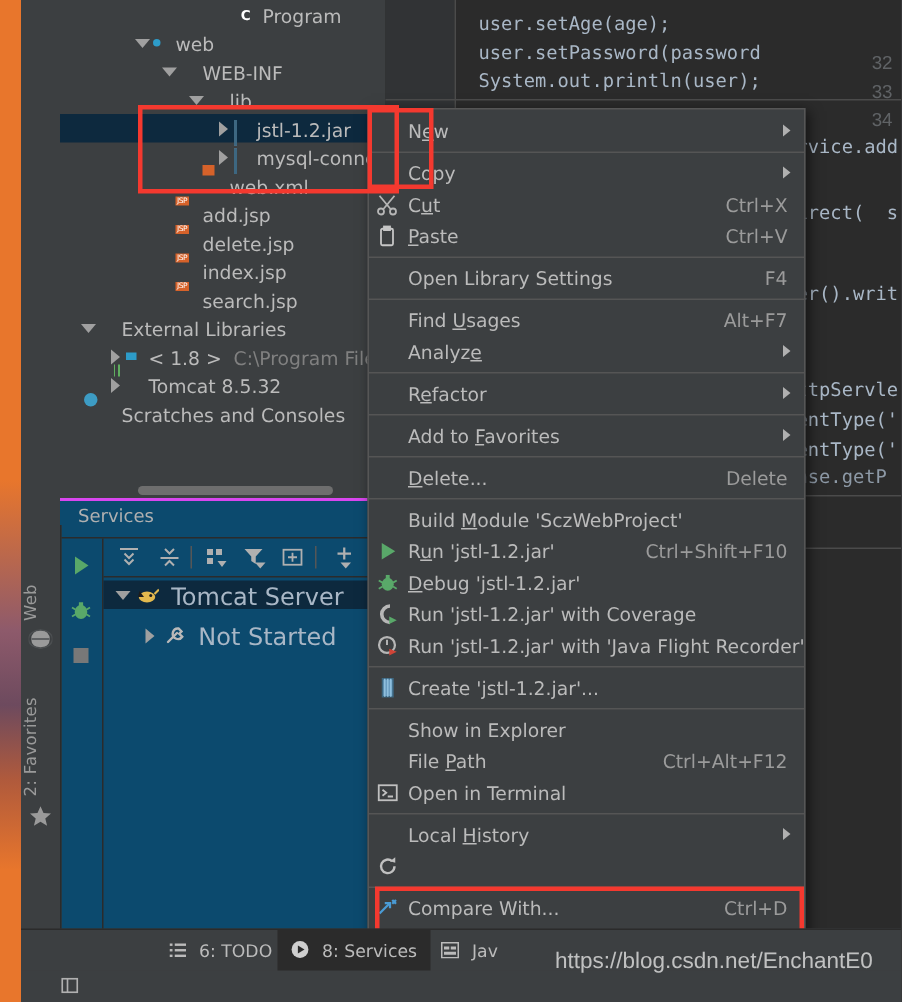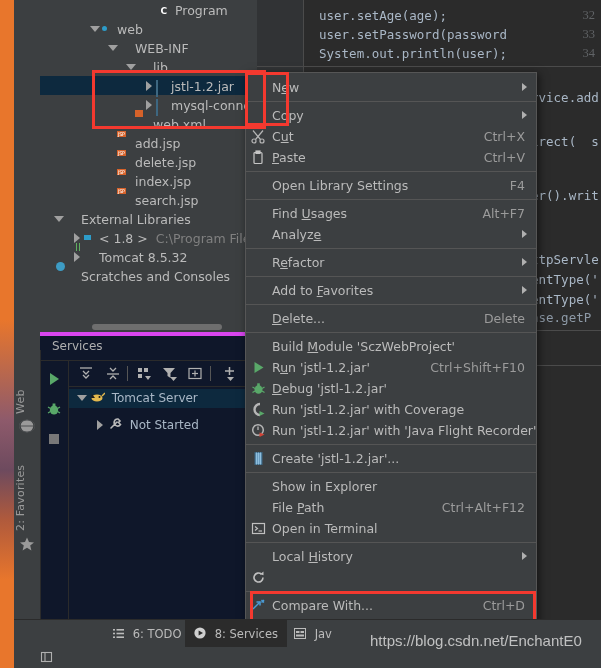--- a/index.html
+++ b/index.html
@@ -84,21 +84,21 @@
     background: #3c3f41;
   }
   .tree-hscroll i {
     position: absolute; left: 52px; top: 2px; width: 130px; height: 6px;
     background: #6e6e6e; border-radius: 3px; display:block;
   }
 
   
   .services {
     position: absolute; left: 40px; top: 332px; width: 216px; height: 287px;
-    background: #0f172a; border-top: 4px solid #d946ef;
+    background: #0c4a6e; border-top: 2px solid #d946ef;
   }
   .services-title {
     position: absolute; left: 12px; top: 3px;
     color: #b0b0b0; font-size: 12px;
   }
   .services-sep {
     position:absolute; left:0; top: 24px; width: 216px; height:1px; background:#2b2b2b;
   }
   .services-left-rail {
     position: absolute; left: 0; top: 25px; width: 28px; height: 262px;
@@ -107,36 +107,36 @@
   .rail-btn { position: absolute; left: 6px; width: 16px; height: 16px; }
   .services-toolbar {
     position: absolute; left: 29px; top: 25px; width: 187px; height: 25px;
     border-bottom: 1px solid #2b2b2b;
   }
   .tb-ic { position: absolute; top: 4px; width: 18px; height: 17px; }
   .tb-div { position: absolute; top: 5px; width: 1px; height: 15px; background: #565656; }
 
   .svc-row {
     position: absolute; left: 29px; height: 19px; line-height: 19px;
-    font-size: 12px; white-space: nowrap;
+    font-size: 16px; white-space: nowrap;
   }
   .svc-row.sel { background: #0d293e; width: 187px; }
 
   
   .editor {
     position: absolute; left: 257px; top: 0; right: 0; height: 619px;
     background: #2b2b2b;
   }
   .gutter {
     position: absolute; left: 0; top: 0; width: 46px; height: 619px;
     background: #313335;
   }
   .gutter-line {
     position: absolute; right: 6px; color: #606366;
-    font-family: Liberation Serif, serif; font-size: 12.5px;
+    font-family: Liberation Sans, sans-serif; font-size: 12.5px; margin-top: 27px;
   }
   .gutter-edge {
     position: absolute; left: 46px; top: 0; width: 1px; height: 619px; background: #4b4b4b;
   }
   .code-line {
     position: absolute; white-space: pre;
     font-family: "DejaVu Sans Mono", monospace; font-size: 12.5px;
     color: #a9b7c6;
   }
   .editor-bottom-edge {

